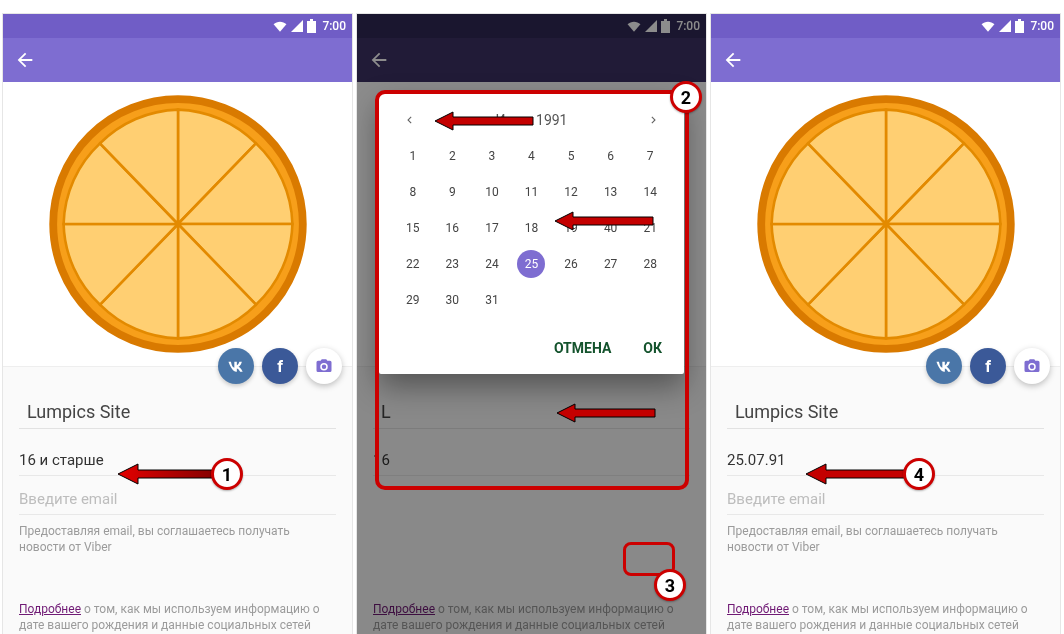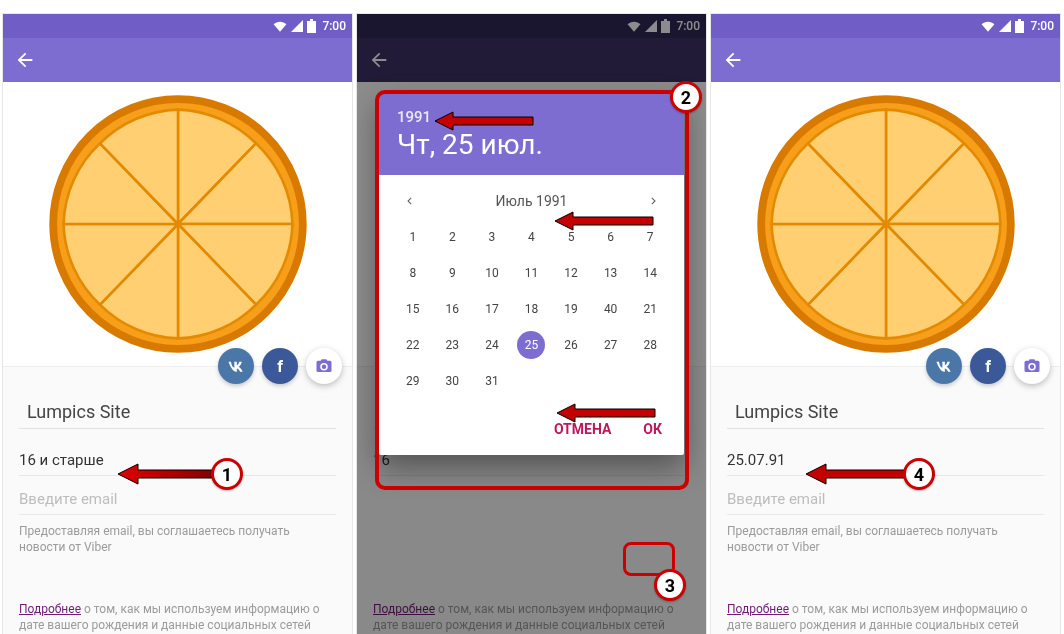--- a/index.html
+++ b/index.html
@@ -48,21 +48,21 @@
   .dialog-date{ font-size:28px; font-weight:400; margin-top:2px;}
   .cal { background:#fff; padding:10px 10px 6px 10px; }
   .cal-head { display:flex; align-items:center; justify-content:space-between; padding:4px 8px 10px 8px; color:#555; font-weight:400;}
   .cal-nav { width:24px;height:24px;display:flex;align-items:center;justify-content:center;color:#666;border-radius:50%;}
   .cal-title{font-size:14px;}
   .dow{ display:grid; grid-template-columns:repeat(7,1fr); text-align:center;font-size:11px;color:#9aa0a6; padding:0 4px 4px 4px;}
   .grid{ display:grid; grid-template-columns:repeat(7,1fr); text-align:center; padding:0 4px 6px 4px; row-gap:8px;}
   .day{ width:28px;height:28px;line-height:28px;border-radius:50%;margin:0 auto;font-size:12px;color:#444;}
   .day.sel{ background:#7e6dd1; color:#fff; }
   .dialog-foot{ display:flex; justify-content:flex-end; gap:8px; padding:6px 10px 10px 10px;}
-  .flat-btn{ padding:8px 12px; color:#be185d; font-weight:700; font-size:14px; border-radius:2px;}
+  .flat-btn{ padding:8px 12px; color:#14532d; font-weight:700; font-size:14px; border-radius:2px;}
   .flat-btn.ok{}
 
   
   .arrow { position:absolute; pointer-events:none; }
   .arrow svg { display:block; }
   .badge { position:absolute; width:32px;height:32px;border-radius:50%;background:#fff;border:3px solid #c00; color:#000;font-weight:700;display:flex;align-items:center;justify-content:center;font-size:18px;box-shadow:0 1px 2px rgba(0,0,0,0.3);}
   .hl-box{ position:absolute; border:4px solid #c00; border-radius:10px; pointer-events:none;}
   .small-hl{ position:absolute; border:3px solid #c00; border-radius:8px; pointer-events:none;}
 </style>
 </head>
@@ -206,24 +206,20 @@
       <div class="age-line">16</div>
       <div class="field-under"></div>
     </div>
     <div class="bottom-note">
       <span class="more-link">Подробнее</span><span> о том, как мы используем информацию о дате вашего рождения и данные социальных сетей</span>
     </div>
 
     <div class="dim-overlay"></div>
 
     <div class="dialog">
-      <div class="dialog-head">
-        <div class="dialog-year">1991</div>
-        <div class="dialog-date">Чт, 25 июл.</div>
-      </div>
       <div class="cal">
         <div class="cal-head">
           <div class="cal-nav">
               <svg width="14" height="14" viewBox="0 0 24 24">
                 <path fill="#666" d="M15 6l-6 6 6 6 1.4-1.4L11.8 12l4.6-4.6z"></path>
               </svg>
             </div>
           <div class="cal-title">Июль 1991</div>
           <div class="cal-nav">
               <svg width="14" height="14" viewBox="0 0 24 24">

